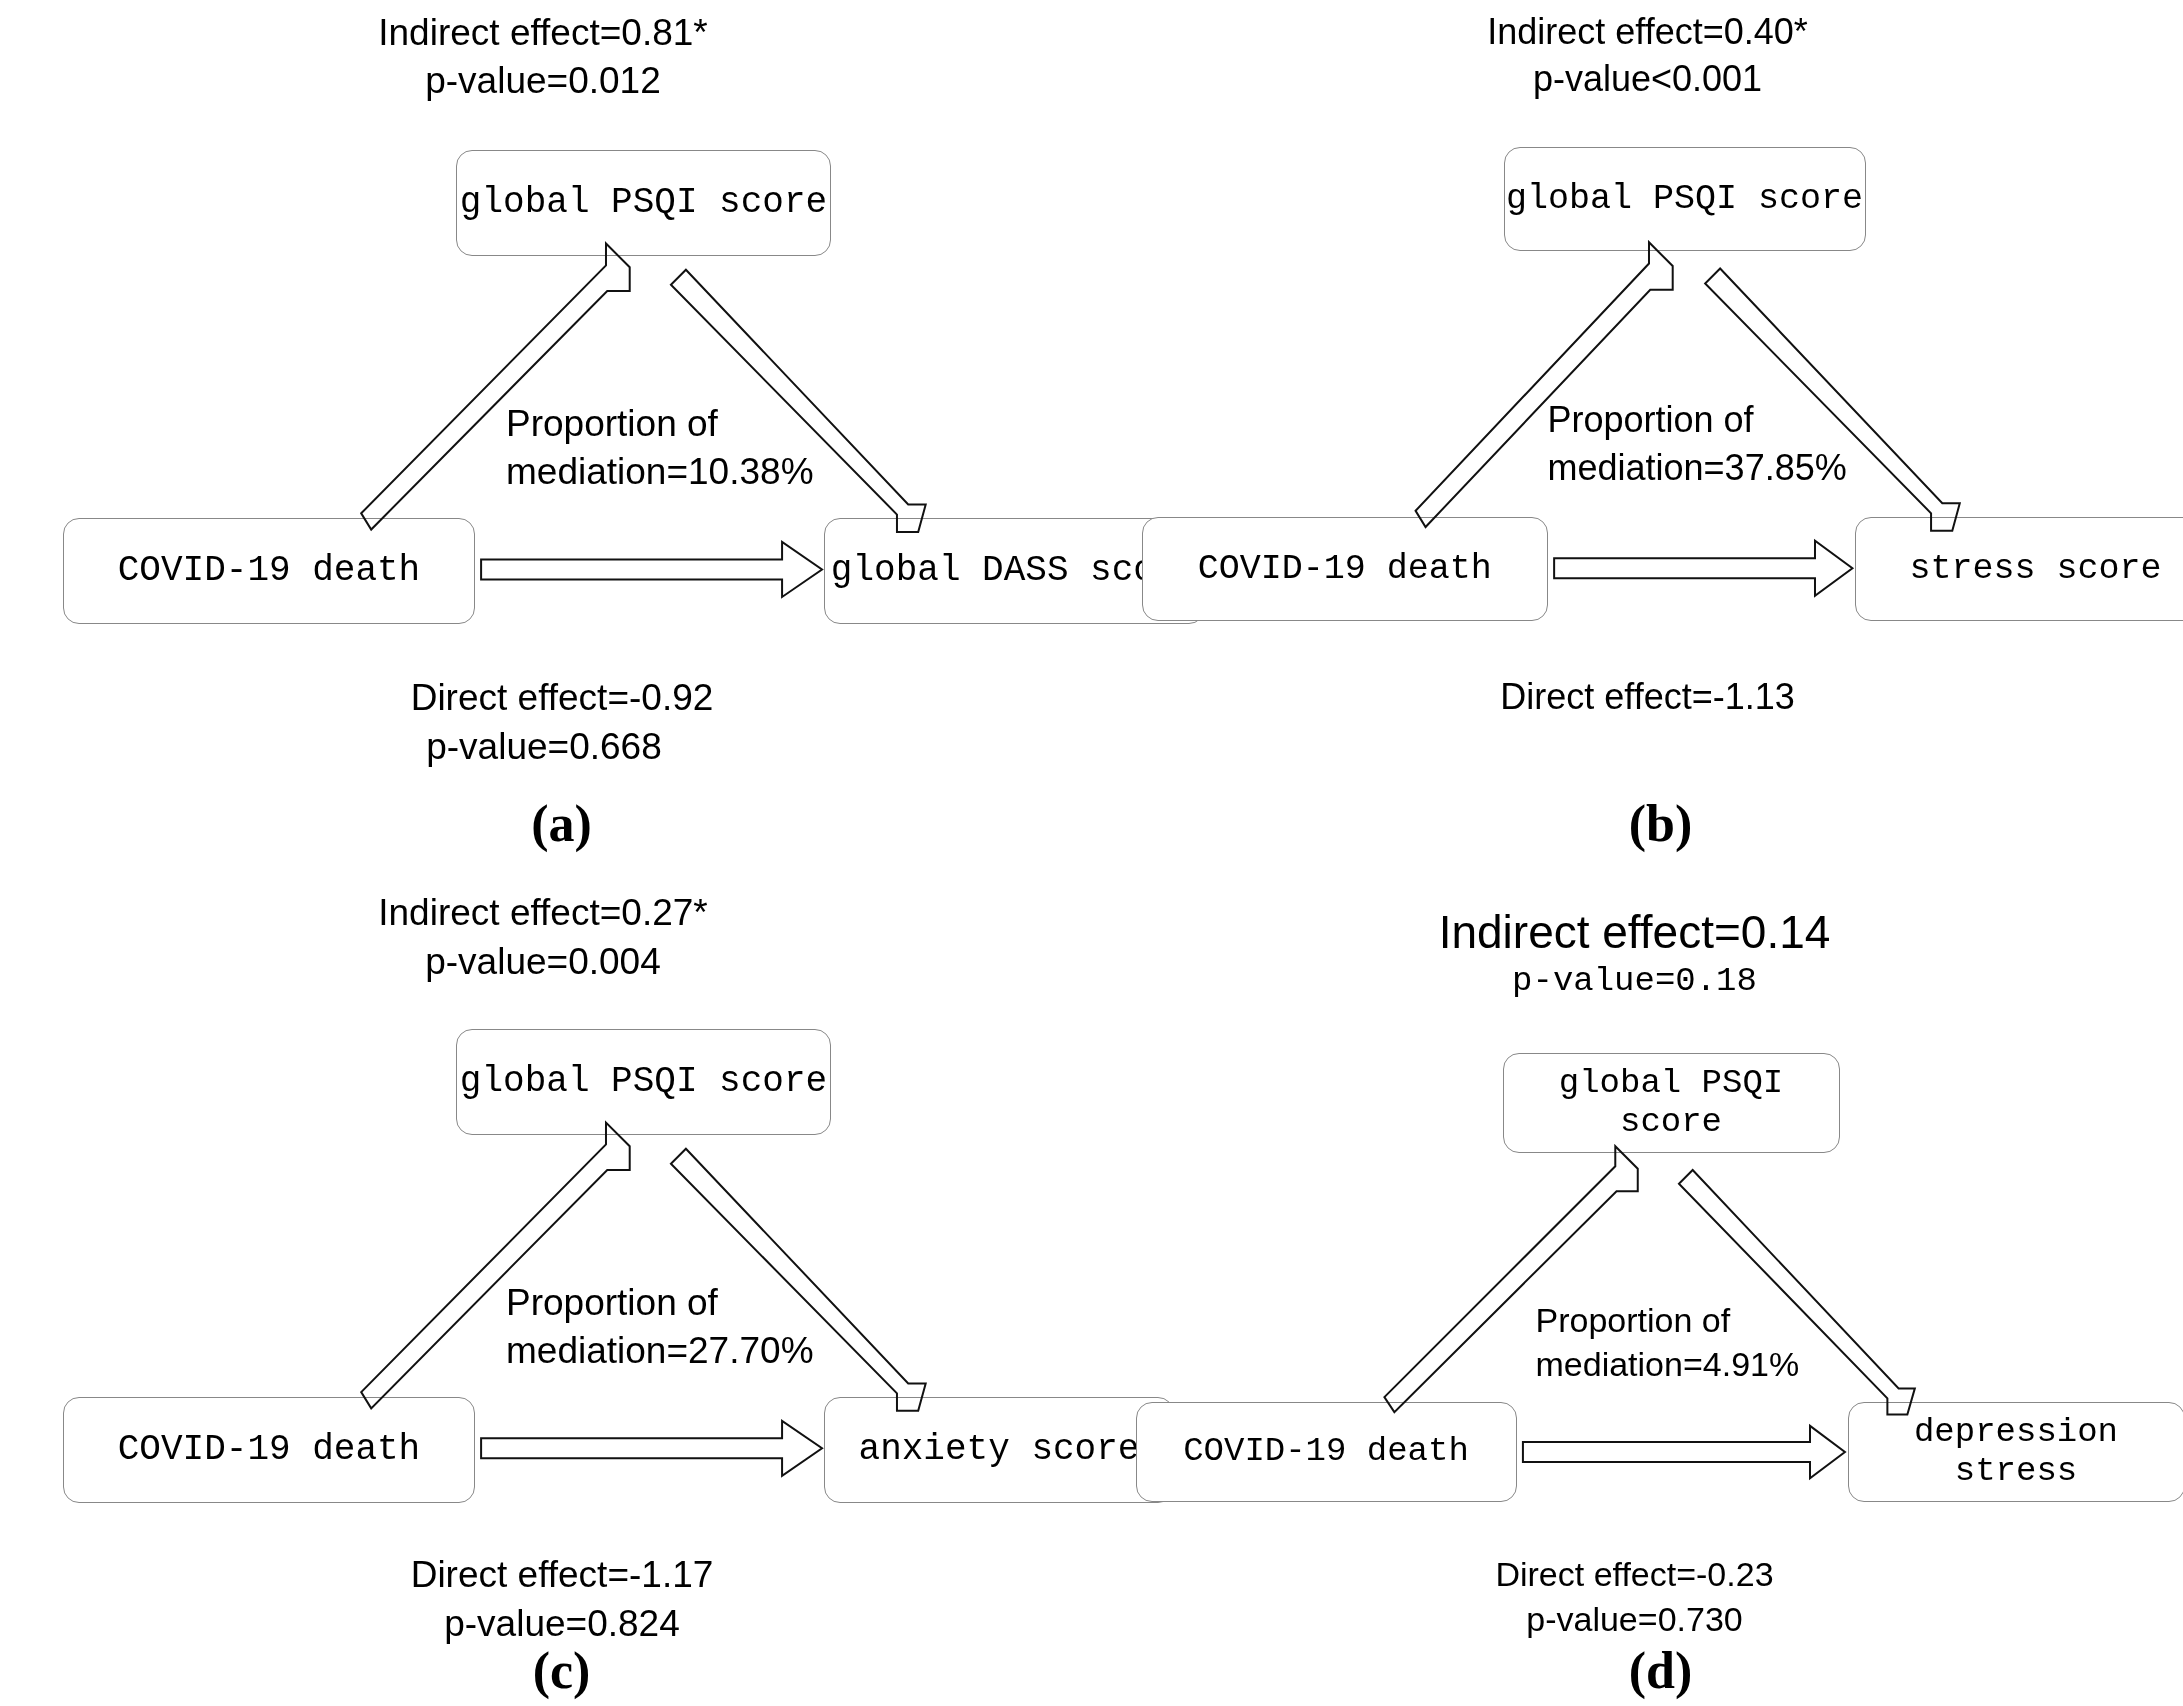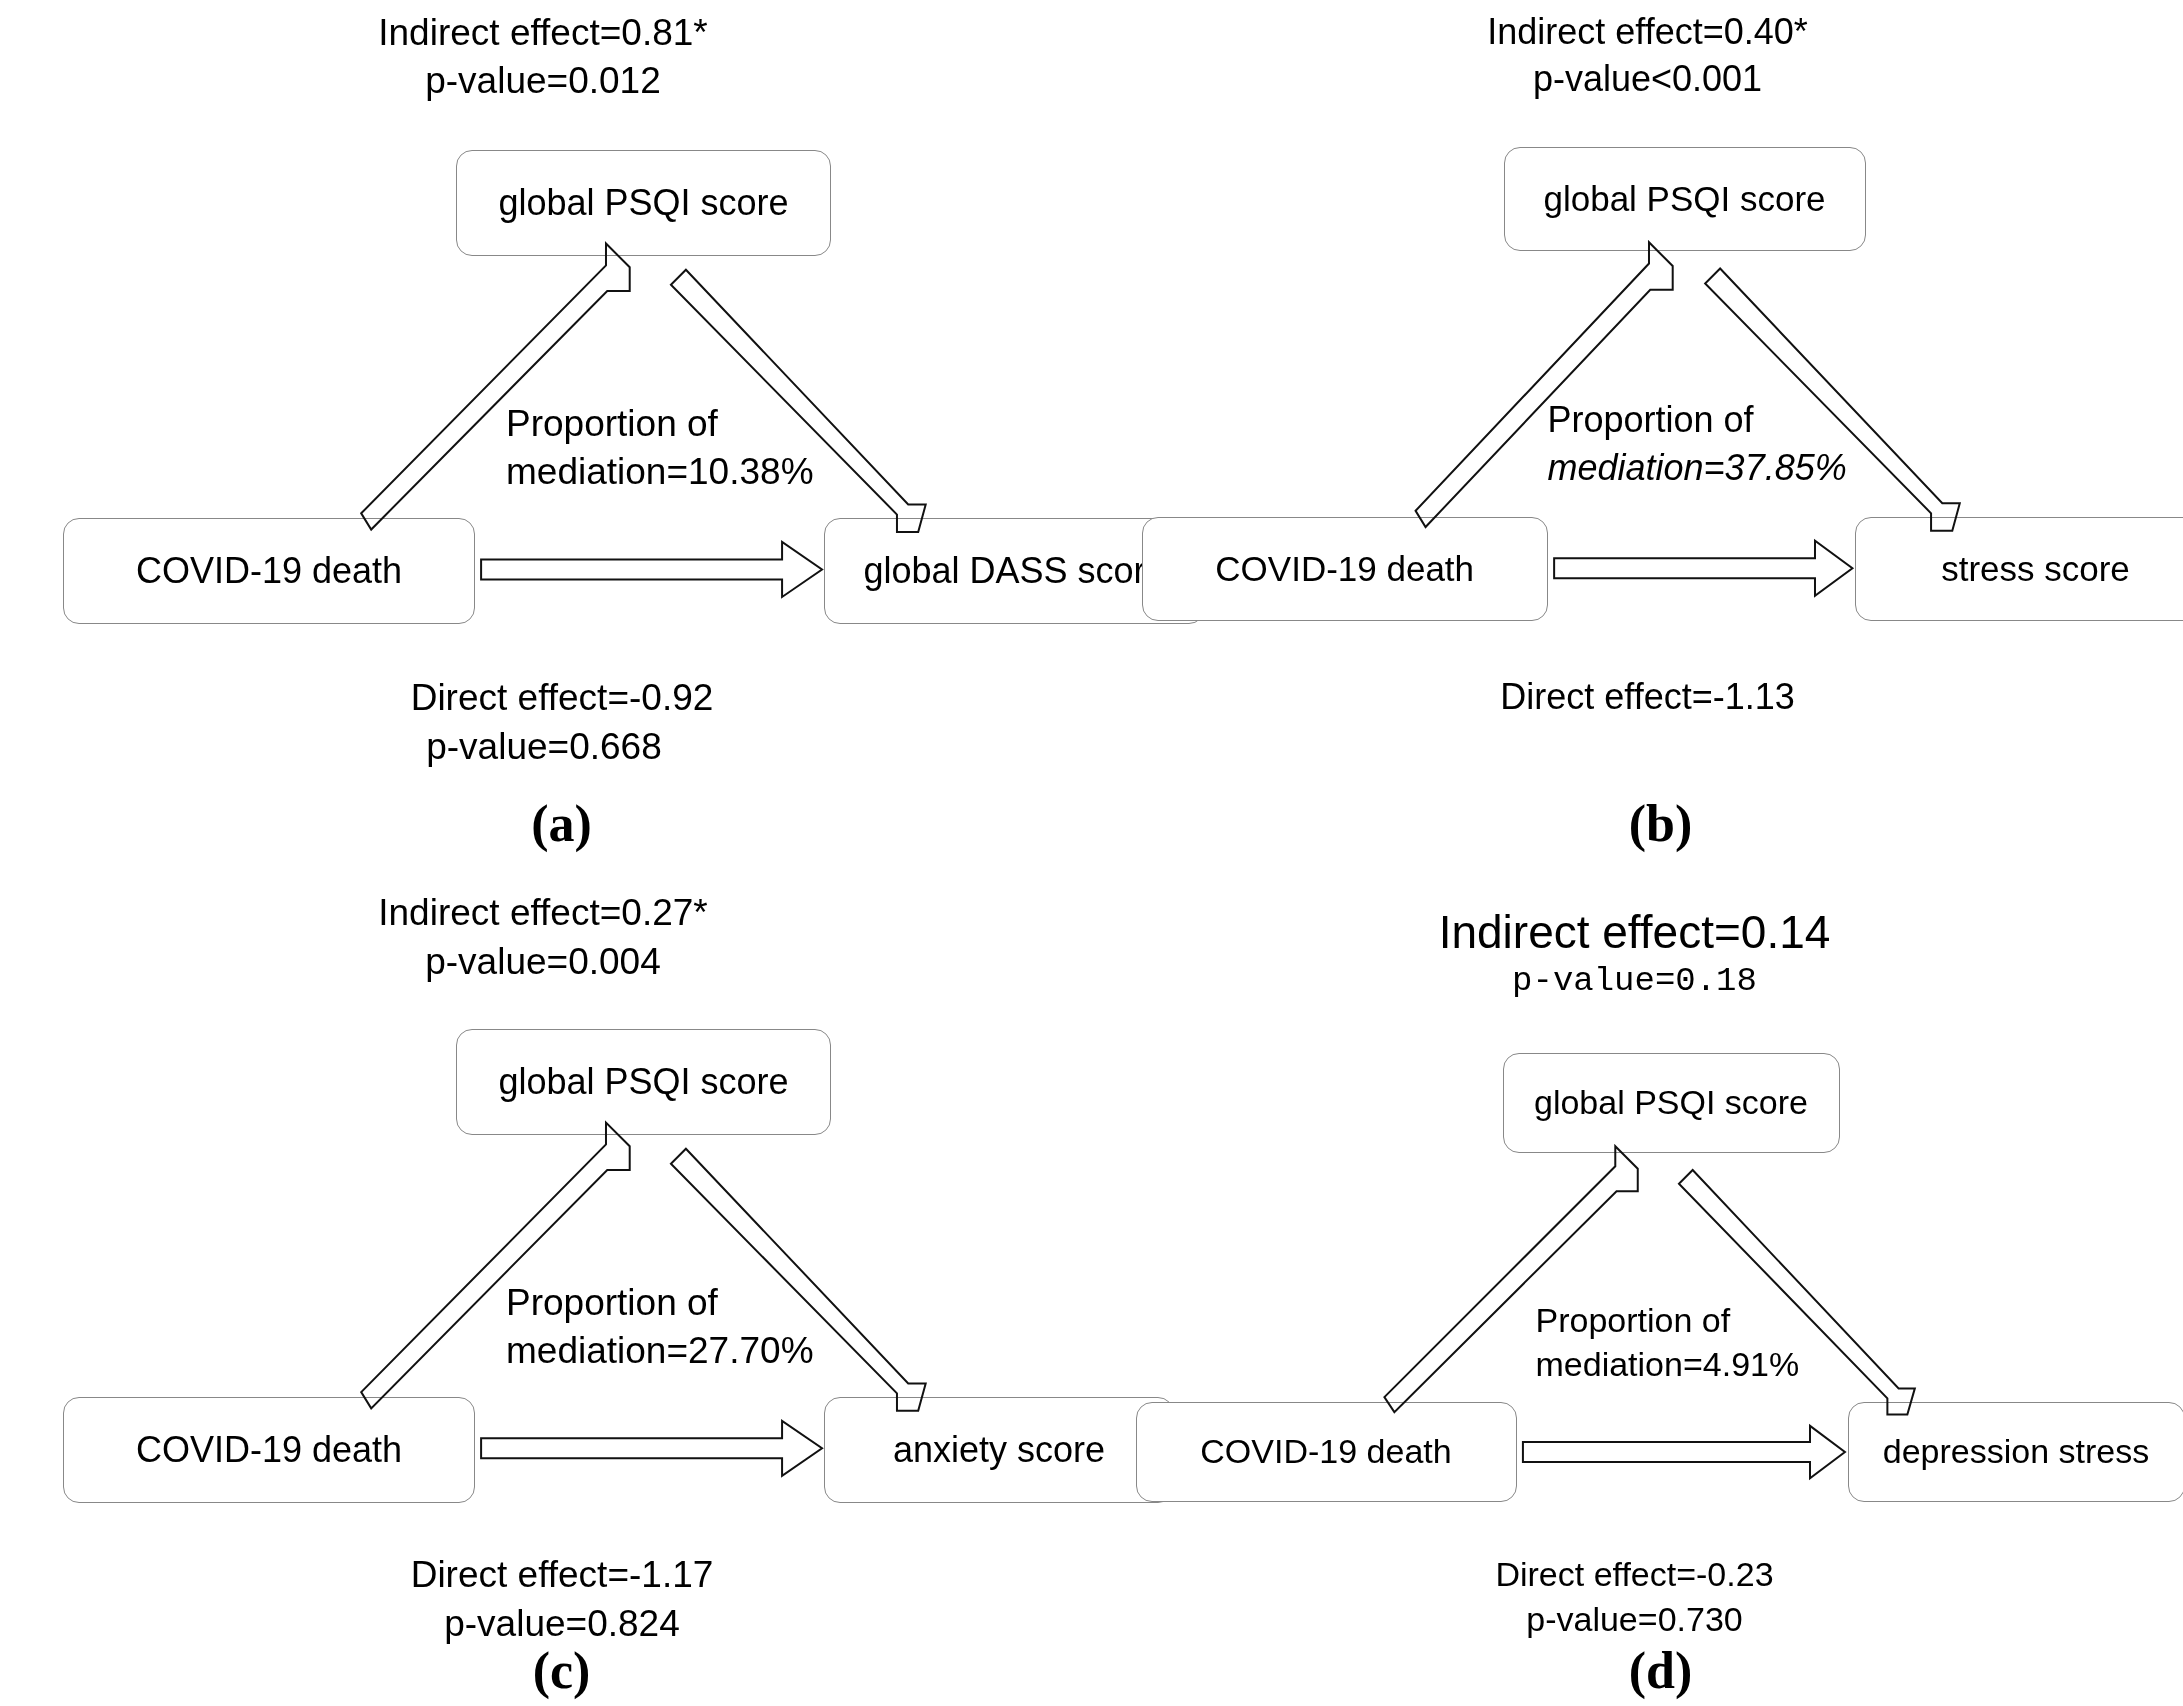--- a/index.html
+++ b/index.html
@@ -22,20 +22,21 @@
     position:absolute;
     box-sizing:border-box;
     border:1.2px solid #888;
     border-radius:16px;
     background:#fff;
     display:flex;align-items:center;justify-content:center;
     text-align:center;
     line-height:1.15;
     color:#000;
     font-weight:400;
+    font-family:Liberation Mono, monospace;
   }
 
   
   .txt{position:absolute;white-space:pre;line-height:1.3;color:#000;}
   .txt.center{text-align:center;}
   .txt.left{text-align:left;}
 
   
   .caption{
     position:absolute;
@@ -89,21 +90,21 @@
     <div class="txt center" style="left:200px;top:8.7px;width:624px;font-size:36px;">Indirect effect=0.40*</div>
     <div class="txt center" style="left:200px;top:56px;width:624px;font-size:36px;">p-value&lt;0.001</div>
 
     <div class="node" style="left:368px;top:147px;width:362px;height:104px;font-size:35px;">global PSQI score</div>
 
     <div class="node" style="left:6.2px;top:517px;width:406px;height:104px;font-size:35px;">COVID-19 death</div>
 
     <div class="node" style="left:719px;top:517px;width:362px;height:104px;font-size:35px;">stress score</div>
 
     <div class="txt left" style="left:412px;top:397px;width:400px;font-size:36px;">Proportion of</div>
-    <div class="txt left" style="left:412px;top:445px;width:450px;font-size:36px;font-style:italic;">mediation=37.85%</div>
+    <div class="txt left" style="left:412px;top:445px;width:450px;font-size:36px;">mediation=37.85%</div>
 
     <div class="txt center" style="left:200px;top:674px;width:624px;font-size:36px;">Direct effect=-1.13</div>
 
     <svg class="arrows" viewBox="0 0 1749 1366" preserveAspectRatio="none">
       <polygon points="448,818 822,422 822,388 860,426 860,464 824,464 464,844"></polygon>
       <polygon points="936,430 1292,806 1320,806 1308,850 1274,850 1274,822 912,454"></polygon>
       <polygon points="670,894 1088,894 1088,866 1148,910 1088,954 1088,926 670,926"></polygon>
     </svg>
   </div>
 

